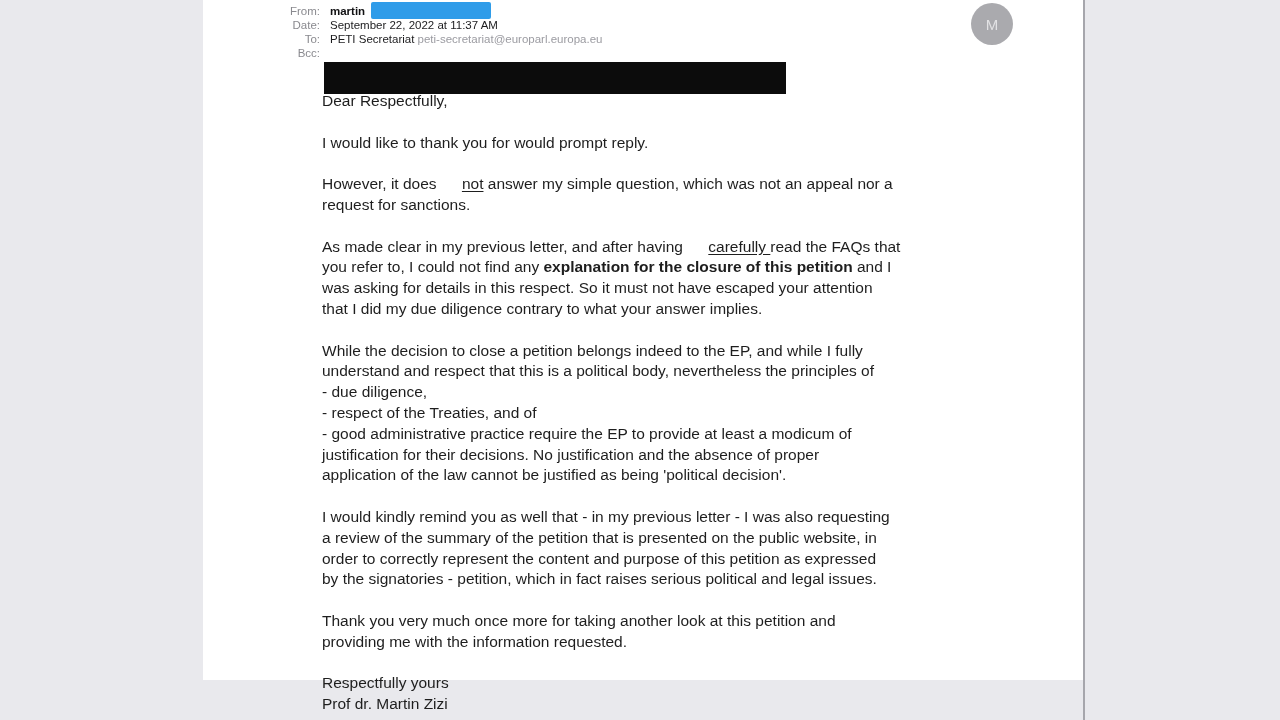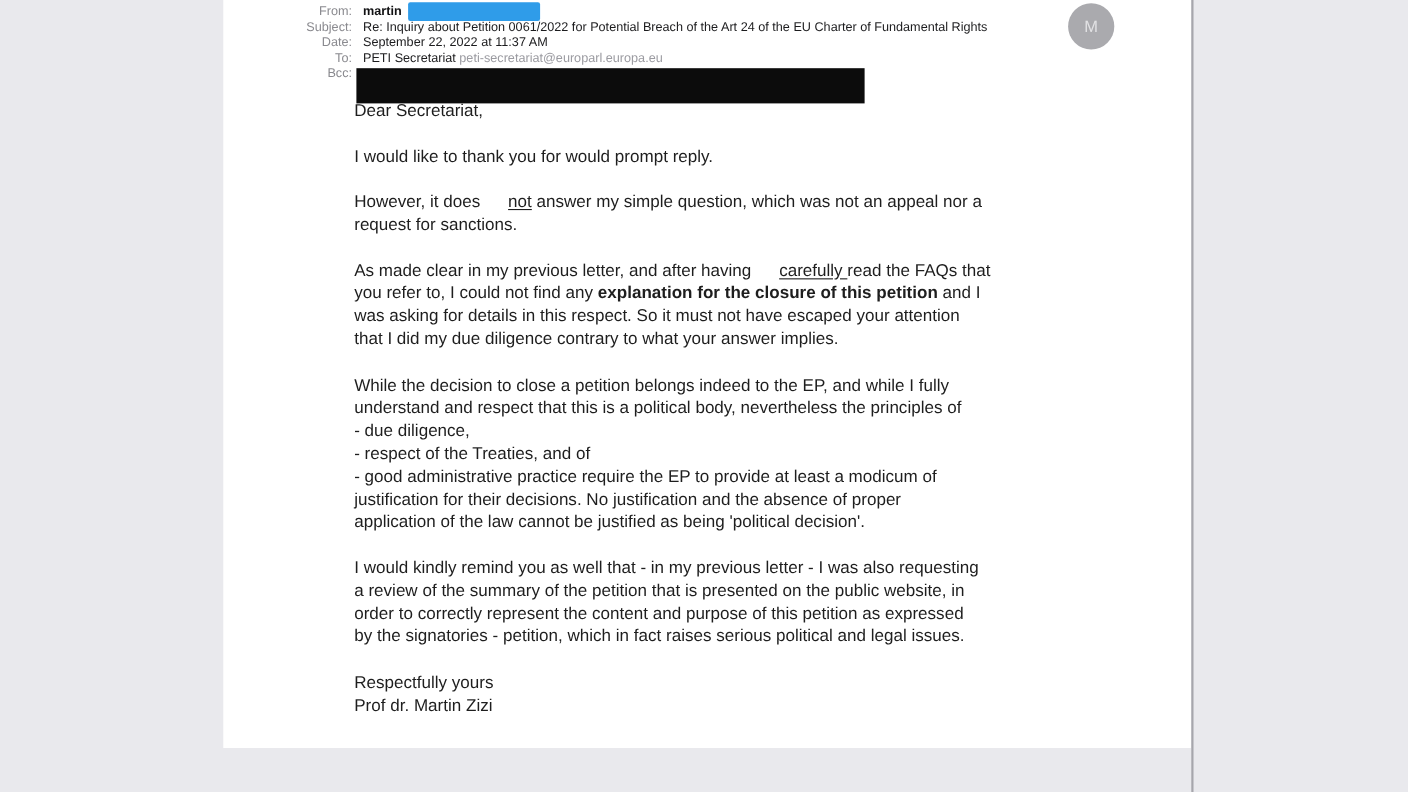--- a/index.html
+++ b/index.html
@@ -57,62 +57,60 @@
 <body>
 
 <div class="panel">
 
   <div class="hdr">
     <div class="hrow">
       <span class="hlabel">From:</span>
       <span class="hval"><span class="sender">martin</span></span>
     </div>
     <div class="hrow">
-      <span class="hlabel">Subject:</span>
-      <span class="hval">Re: Inquiry about Petition 0061/2022 for Potential Breach of the Art 24 of the EU Charter of Fundamental Rights</span>
-    </div>
-    <div class="hrow">
       <span class="hlabel">Date:</span>
       <span class="hval">September 22, 2022 at 11:37 AM</span>
     </div>
     <div class="hrow">
       <span class="hlabel">To:</span>
       <span class="hval"><span class="to-name">PETI Secretariat</span> <span class="to-email">peti-secretariat@europarl.europa.eu</span></span>
     </div>
     <div class="hrow">
       <span class="hlabel">Bcc:</span>
     </div>
   </div>
 
   <div class="blue-redact"></div>
   <div class="black-redact"></div>
 
   <div class="avatar">
     <span>M</span>
   </div>
 
   <div class="letter">
-      <p><span>Dear Secretariat,</span></p>
+      <p><span>Dear Respectfully,</span></p>
       <p><span>I would like to thank you for would prompt reply.</span></p>
       <p><span>However, it does </span><span class="seg-u">not</span><span> answer my simple question, which was not an appeal nor a
 request for sanctions.</span></p>
       <p><span>As made clear in my previous letter, and after having </span><span class="seg-u">carefully </span><span>read the FAQs that
 you refer to, I could not find any </span><span class="seg-b">explanation for the closure of this petition</span><span> and I
 was asking for details in this respect. So it must not have escaped your attention
 that I did my due diligence contrary to what your answer implies.</span></p>
       <p><span>While the decision to close a petition belongs indeed to the EP, and while I fully
 understand and respect that this is a political body, nevertheless the principles of
 - due diligence,
 - respect of the Treaties, and of
 - good administrative practice require the EP to provide at least a modicum of
 justification for their decisions. No justification and the absence of proper
 application of the law cannot be justified as being 'political decision'.</span></p>
       <p><span>I would kindly remind you as well that - in my previous letter - I was also requesting
 a review of the summary of the petition that is presented on the public website, in
 order to correctly represent the content and purpose of this petition as expressed
 by the signatories - petition, which in fact raises serious political and legal issues.</span></p>
+      <p><span>Thank you very much once more for taking another look at this petition and
+providing me with the information requested.</span></p>
       <p><span>Respectfully yours
 Prof dr. Martin Zizi</span></p>
     </div>
 
 </div>
 
 <div class="divider"></div>
 
 </body></html>

